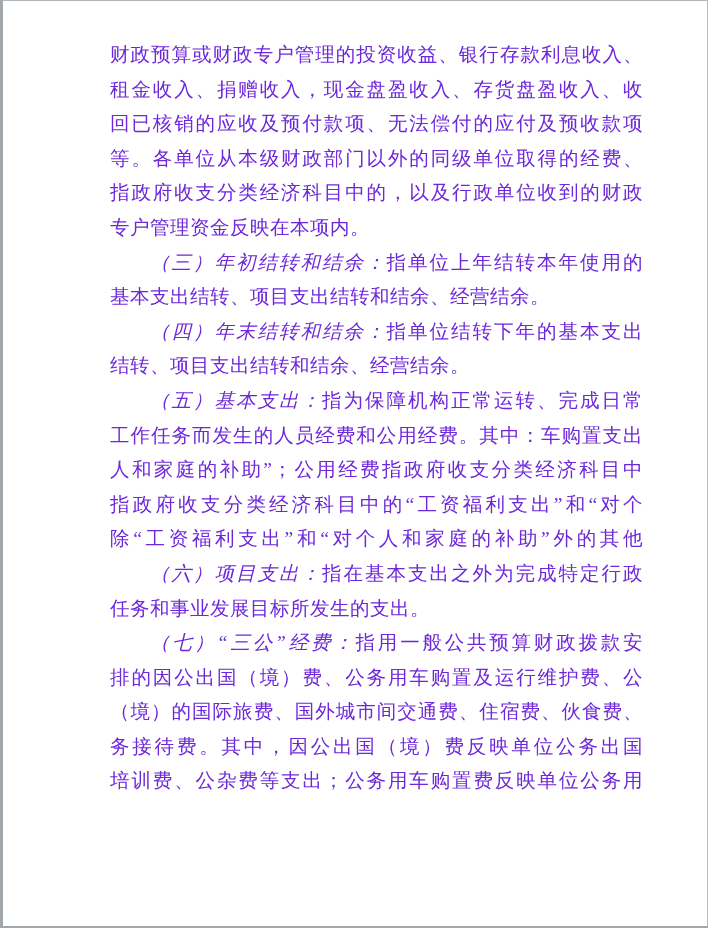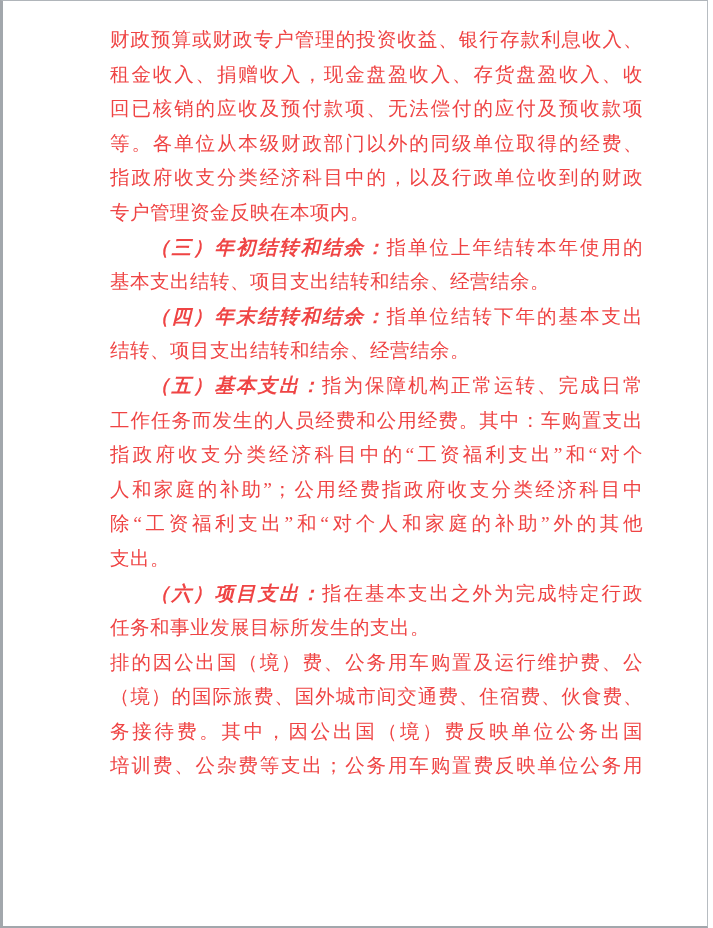--- a/index.html
+++ b/index.html
@@ -21,64 +21,64 @@
     height: 925px;
     background: #ffffff;
     border-top: 1px solid #b0b5ba;
     border-left: 3px solid #a2a7ac;
     border-bottom: 2px solid #a2a7ac;
     border-right: 1px solid #b7bcc1;
   }
   .doc {
     position: absolute;
     left: 107px;
-    top: 22px;
+    top: 37px;
     width: 533px;
-    color: #ef4444;
+    color: #6d28d9;
     font-size: 19.5px;
     line-height: 34.6px;
     letter-spacing: 0.5px;
   }
   .line {
     text-align: justify;
     text-justify: inter-character;
     text-align-last: left;
     white-space: nowrap;
   }
   .line.just {
     white-space: normal;
     text-align-last: justify;
   }
   .line.indent {
     text-indent: 40px;
   }
   .seg-body { font-style: normal; font-weight: normal; }
-  .seg-kaiti { font-style: italic; font-weight: 700; }
+  .seg-kaiti { font-style: italic; font-weight: 400; }
 </style>
 </head>
 <body>
 
 <div class="page">
   <div class="doc">
       <div class="line just"><span class="seg-body">财政预算或财政专户管理的投资收益、银行存款利息收入、</span></div>
       <div class="line just"><span class="seg-body">租金收入、捐赠收入，现金盘盈收入、存货盘盈收入、收</span></div>
       <div class="line just"><span class="seg-body">回已核销的应收及预付款项、无法偿付的应付及预收款项</span></div>
       <div class="line just"><span class="seg-body">等。各单位从本级财政部门以外的同级单位取得的经费、</span></div>
       <div class="line just"><span class="seg-body">指政府收支分类经济科目中的，以及行政单位收到的财政</span></div>
       <div class="line"><span class="seg-body">专户管理资金反映在本项内。</span></div>
       <div class="line just indent"><span class="seg-kaiti">（三）年初结转和结余：</span><span class="seg-body">指单位上年结转本年使用的</span></div>
       <div class="line"><span class="seg-body">基本支出结转、项目支出结转和结余、经营结余。</span></div>
       <div class="line just indent"><span class="seg-kaiti">（四）年末结转和结余：</span><span class="seg-body">指单位结转下年的基本支出</span></div>
       <div class="line"><span class="seg-body">结转、项目支出结转和结余、经营结余。</span></div>
       <div class="line just indent"><span class="seg-kaiti">（五）基本支出：</span><span class="seg-body">指为保障机构正常运转、完成日常</span></div>
       <div class="line just"><span class="seg-body">工作任务而发生的人员经费和公用经费。其中：车购置支出</span></div>
+      <div class="line just"><span class="seg-body">人和家庭的补助”；公用经费指政府收支分类经济科目中</span></div>
       <div class="line just"><span class="seg-body">指政府收支分类经济科目中的“工资福利支出”和“对个</span></div>
-      <div class="line just"><span class="seg-body">人和家庭的补助”；公用经费指政府收支分类经济科目中</span></div>
       <div class="line just"><span class="seg-body">除“工资福利支出”和“对个人和家庭的补助”外的其他</span></div>
-      <div class="line"><span class="seg-body">支出。</span></div>
       <div class="line just indent"><span class="seg-kaiti">（六）项目支出：</span><span class="seg-body">指在基本支出之外为完成特定行政</span></div>
       <div class="line"><span class="seg-body">任务和事业发展目标所发生的支出。</span></div>
+      <div class="line just indent"><span class="seg-kaiti">（七）“三公”经费：</span><span class="seg-body">指用一般公共预算财政拨款安</span></div>
       <div class="line just"><span class="seg-body">排的因公出国（境）费、公务用车购置及运行维护费、公</span></div>
       <div class="line just"><span class="seg-body">（境）的国际旅费、国外城市间交通费、住宿费、伙食费、</span></div>
       <div class="line just"><span class="seg-body">务接待费。其中，因公出国（境）费反映单位公务出国</span></div>
       <div class="line just"><span class="seg-body">培训费、公杂费等支出；公务用车购置费反映单位公务用</span></div>
     </div>
 </div>
 
 </body></html>

